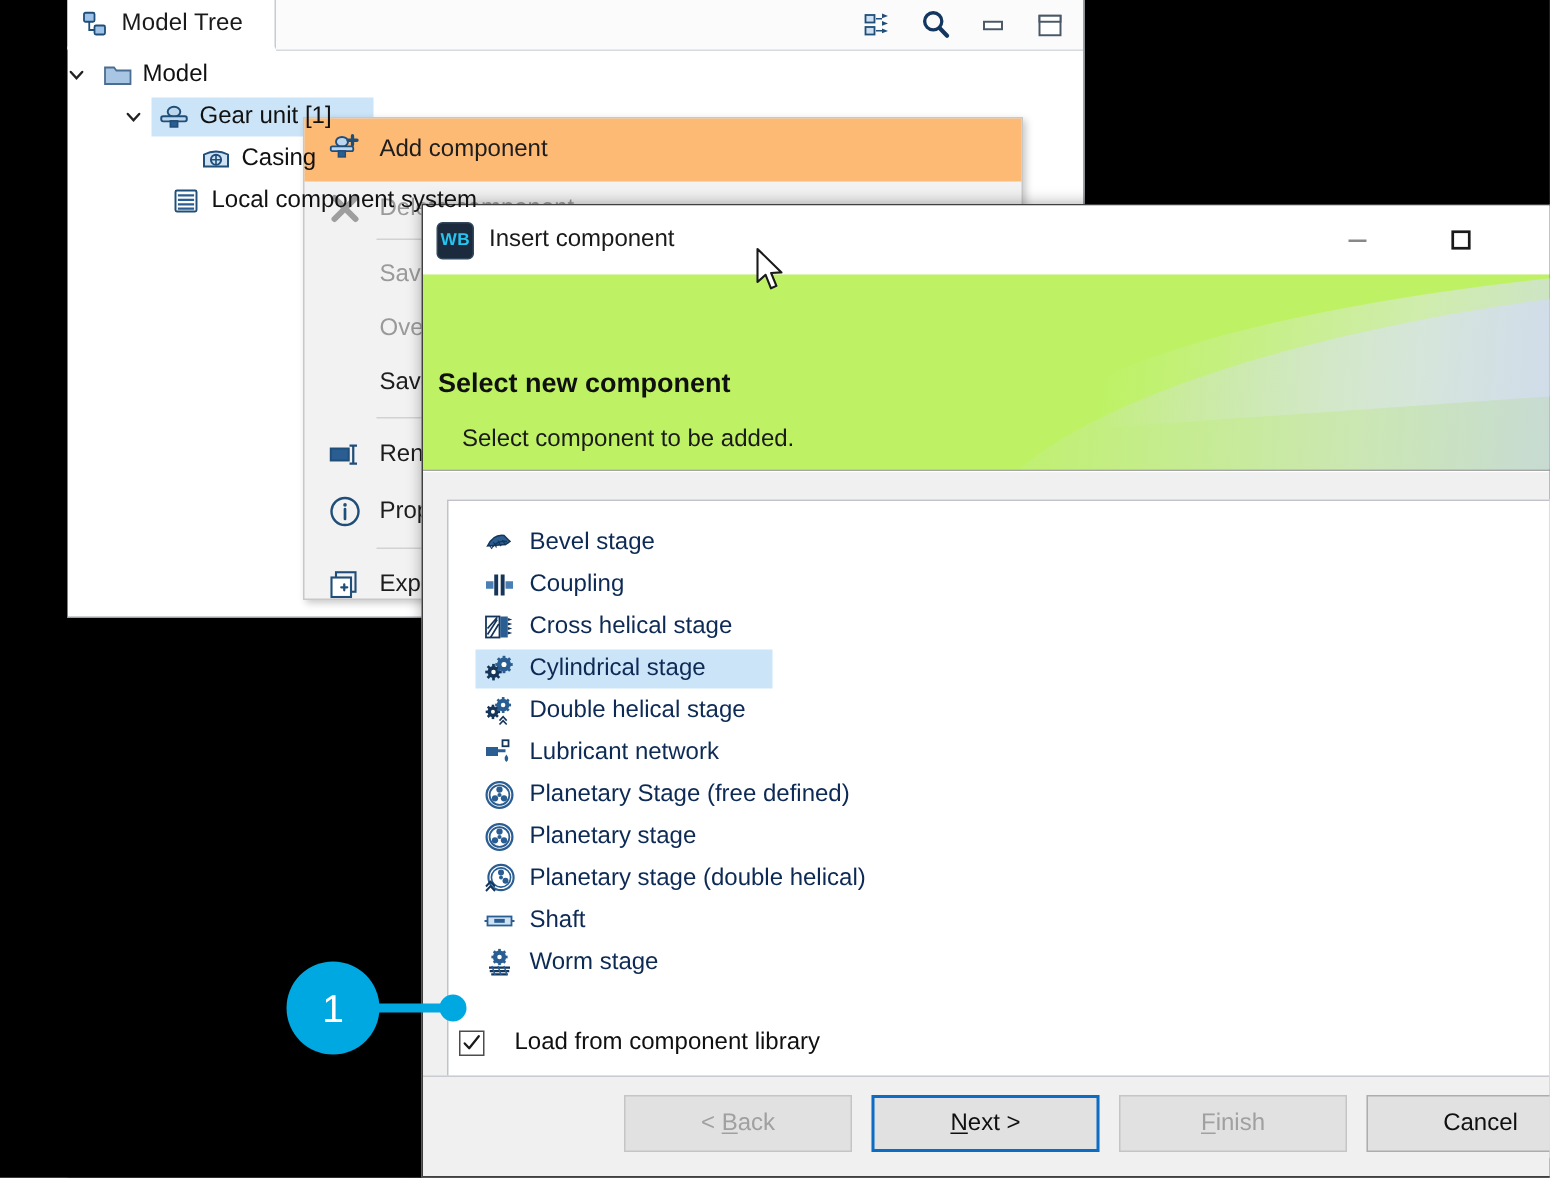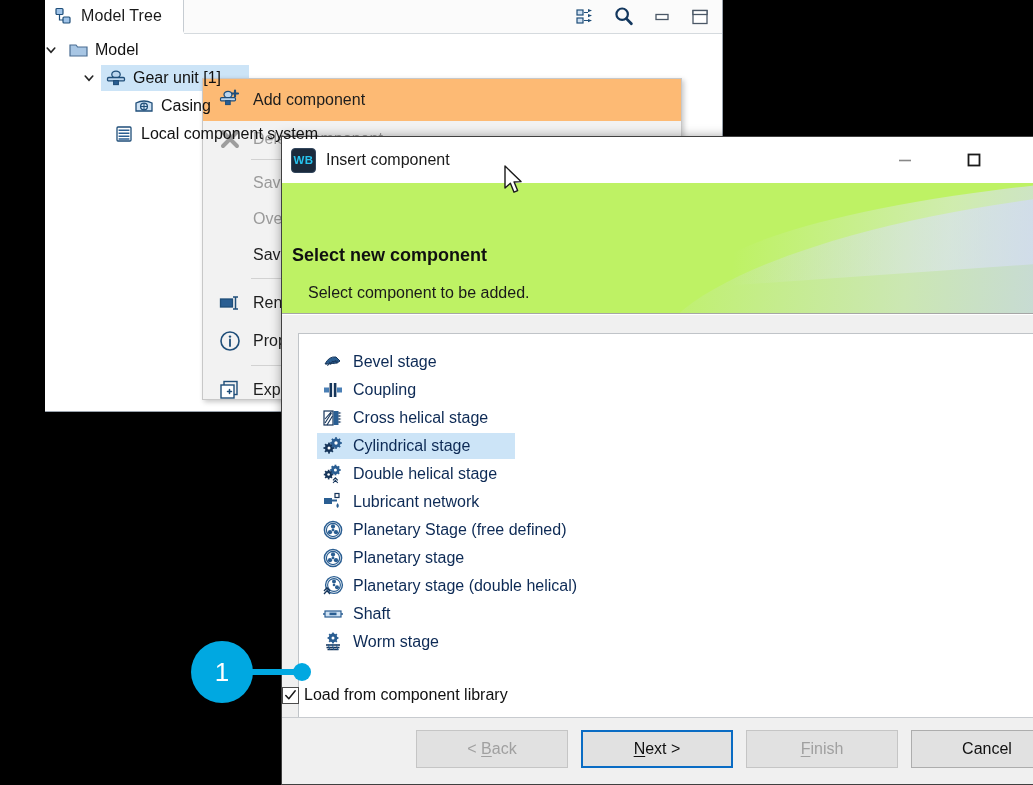--- a/index.html
+++ b/index.html
@@ -130,21 +130,21 @@
     font-size: 16px; color: #0d2a55; padding-left: 22px; box-sizing: border-box;
   }
   .litem .licon { width: 24px; min-width: 24px; height: 24px; display: inline-flex; align-items: center; justify-content: center; margin-right: 8px; }
   .litem .ltext { white-space: nowrap; }
   .litem.sel .lhl {
     position: absolute; left: 18px; top: 1px; height: 26px; background: #cce4f7; z-index: 0;
   }
   .litem > * { position: relative; z-index: 1; }
 
   .chkrow {
-    position: absolute; left: 0; bottom: 14px; display: flex; align-items: center; gap: 5px;
+    position: absolute; left: 24px; bottom: 14px; display: flex; align-items: center; gap: 20px;
   }
   .chkbox {
     width: 17px; height: 17px; border: 1.5px solid #4c4c4c; background: #fff;
     display: inline-flex; align-items: center; justify-content: center; box-sizing: border-box;
   }
   .chklabel { font-size: 16px; color: #101010; }
 
   .dlg-footer {
     position: absolute; left: 0; right: 0; bottom: 0; height: 66px;
     background: #f0f0f0; border-top: 1px solid #c8cbcf;

